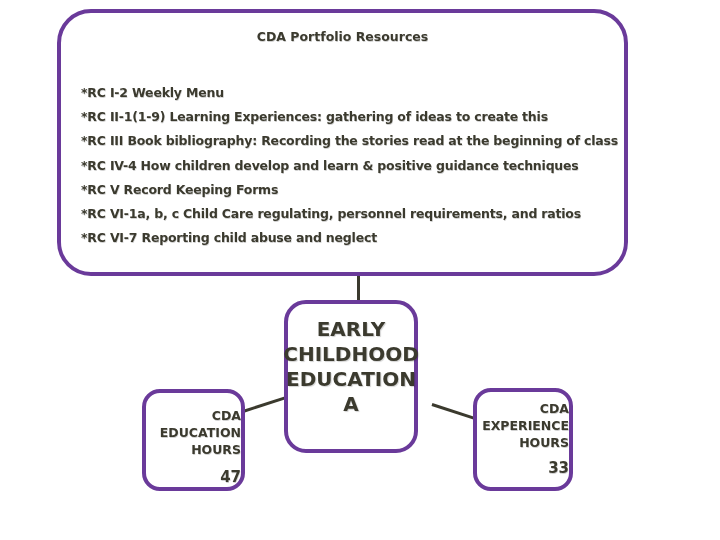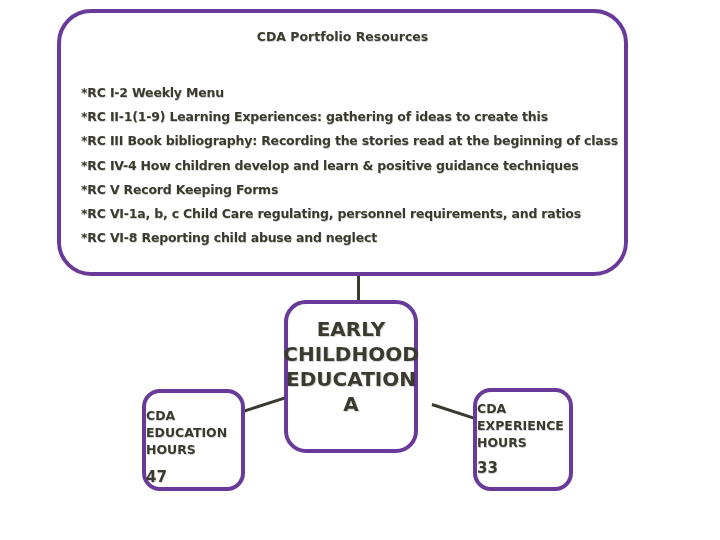--- a/index.html
+++ b/index.html
@@ -105,21 +105,21 @@
     .center-label {
       font-size: 20px;
       font-weight: bold;
       line-height: 25px;
       text-shadow: 1px 1px 1px rgba(0,0,0,0.18);
       margin-top: -20px;
     }
     .center-label span { display: block; }
     .side-box {
       border-radius: 18px;
-      text-align: left;
+      text-align: right;
     }
     .left-box {
       left: 142px;
       top: 389px;
       width: 103px;
       height: 102px;
     }
     .right-box {
       left: 473px;
       top: 388px;
@@ -154,21 +154,21 @@
 
 <div class="box resources-box">
   <div class="resources-title">CDA Portfolio Resources</div>
   <ul class="resources-list">
     <li>*RC I-2 Weekly Menu</li>
     <li>*RC II-1(1-9) Learning Experiences: gathering of ideas to create this</li>
     <li>*RC III Book bibliography: Recording the stories read at the beginning of class</li>
     <li>*RC IV-4 How children develop and learn &amp; positive guidance techniques</li>
     <li>*RC V Record Keeping Forms</li>
     <li>*RC VI-1a, b, c Child Care regulating, personnel requirements, and ratios</li>
-    <li>*RC VI-8 Reporting child abuse and neglect</li>
+    <li>*RC VI-7 Reporting child abuse and neglect</li>
   </ul>
 </div>
 
 <div class="connector connector-vertical"></div>
 <div class="connector connector-left"></div>
 <div class="connector connector-right"></div>
 
 <div class="box center-box">
   <div class="center-label">
     <span>EARLY</span>

